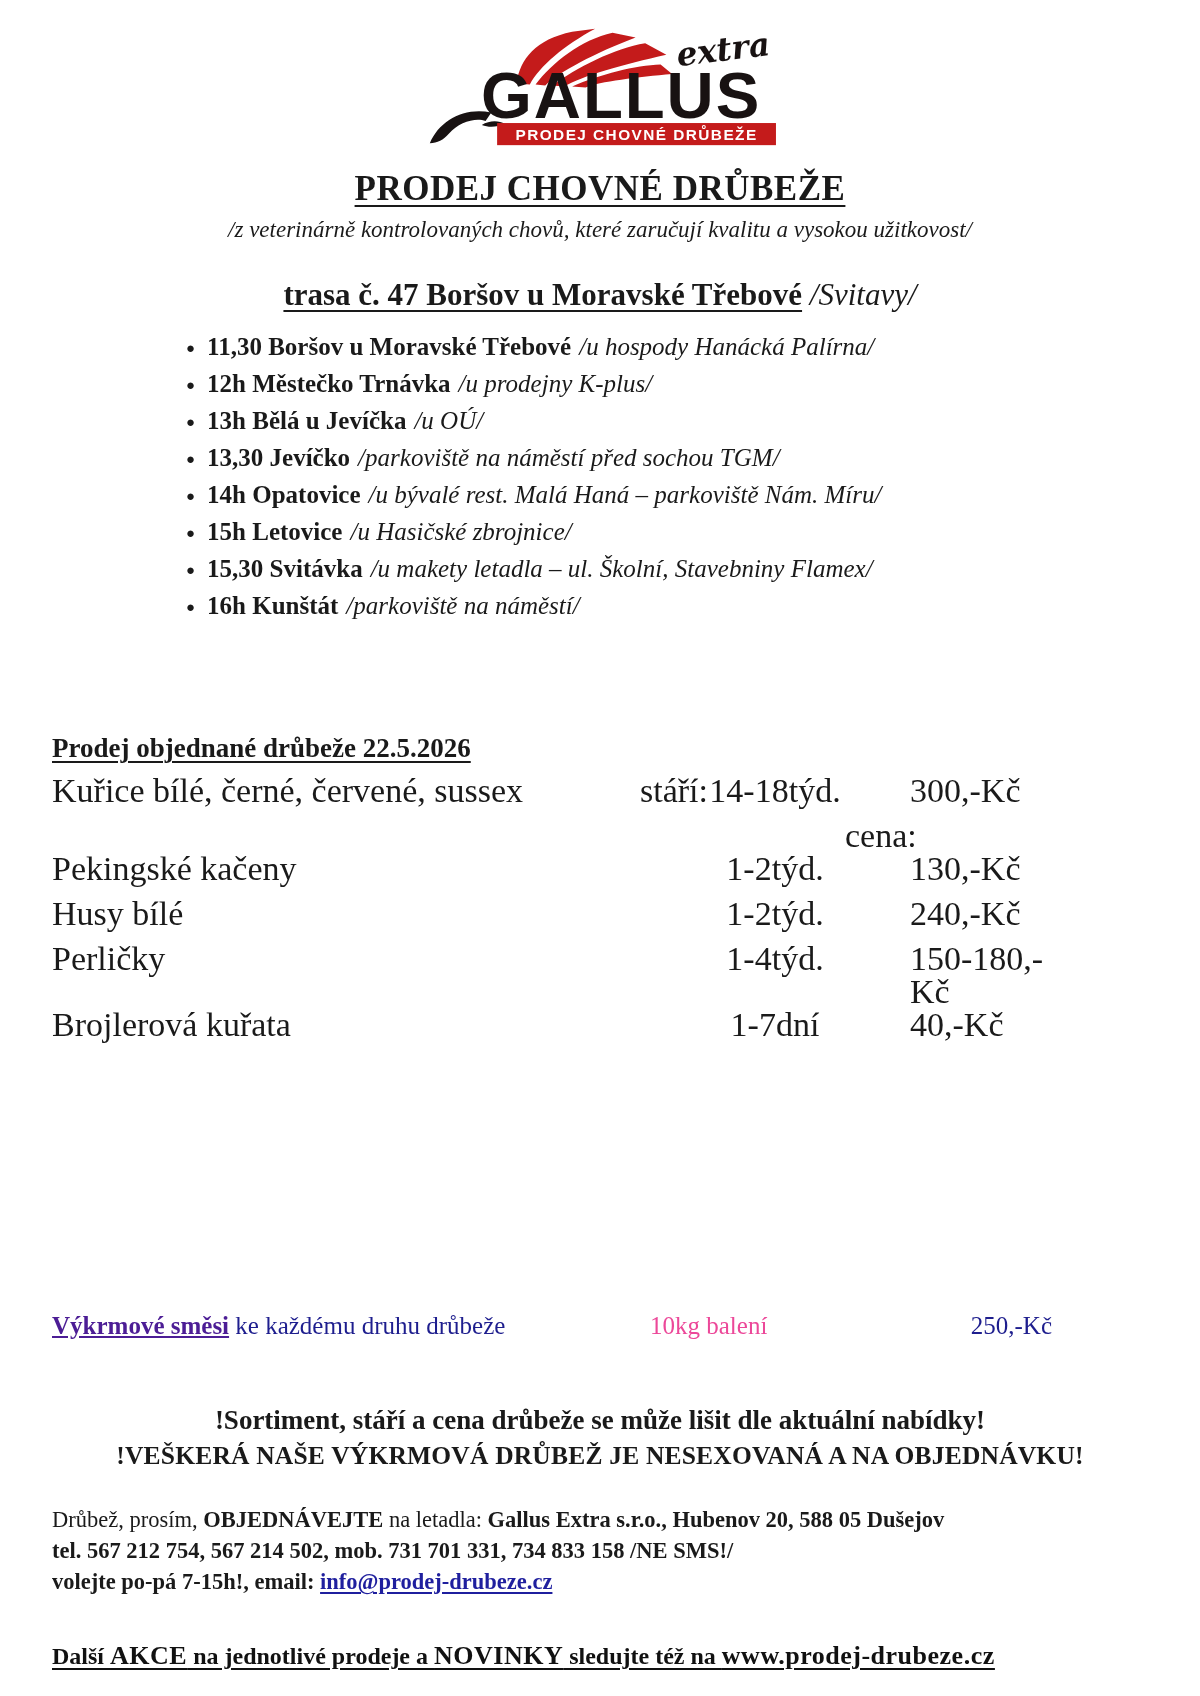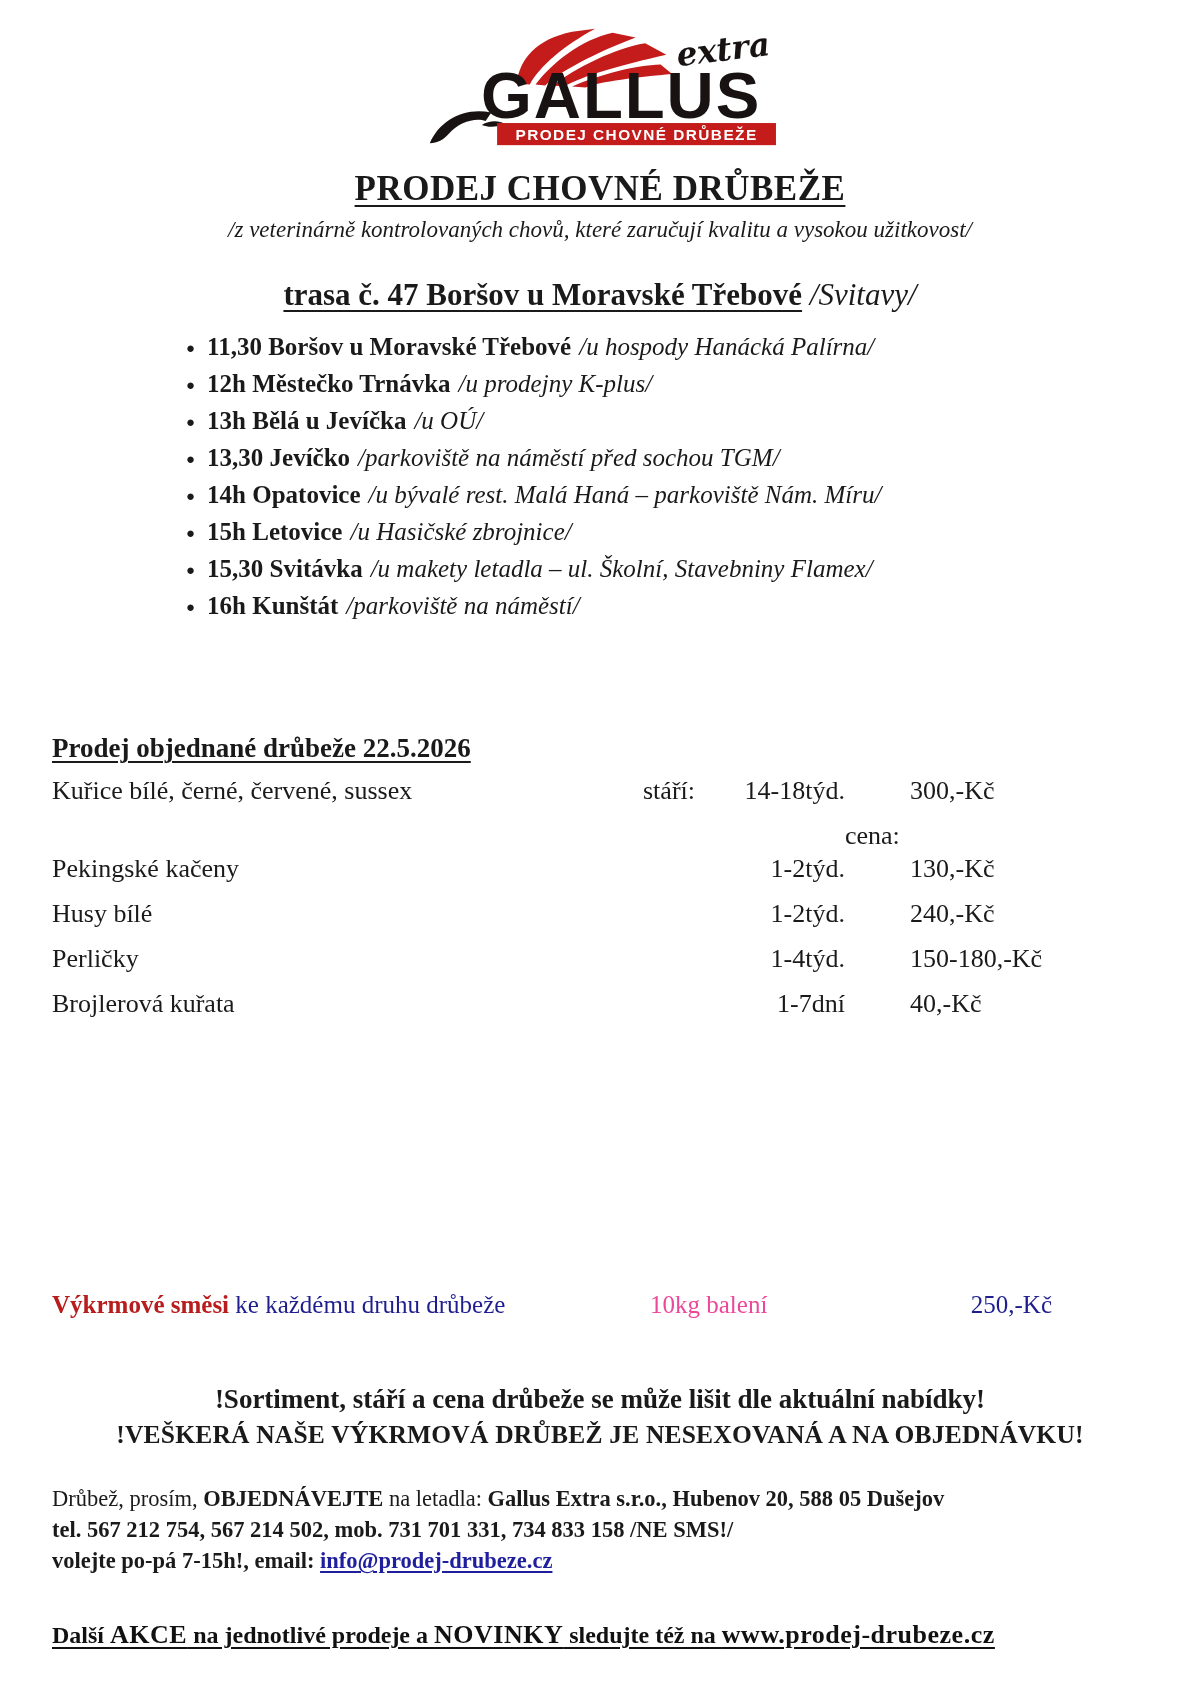--- a/index.html
+++ b/index.html
@@ -44,26 +44,26 @@
   
   .price-heading {
     margin:108px 0 0 52px;
     font-size:27px; font-weight:bold;
     text-decoration:underline; text-underline-offset:4px; text-decoration-thickness:2px;
   }
   .price-table { margin:10px 0 0 52px; width:1000px; }
   .price-row {
     display:grid;
     grid-template-columns:588px 65px 140px 65px 1fr;
-    font-size:26px; line-height:33px;
+    font-size:34px; line-height:33px;
   }
   .price-row .c-item i { font-style:italic; }
   .price-row .c-item i:empty { display:none; }
   .price-row .c-agelabel { text-align:right; padding-right:10px; }
-  .price-row .c-age { text-align:right;font-family:Liberation Serif, serif; }
+  .price-row .c-age { text-align:center;font-family:Liberation Serif, serif; }
   .price-row .c-pricelabel { text-align:left;margin-top:45px; }
   .price-row .c-price { text-align:left; }
 
   
   .feed-line {
     margin:256px 0 0 52px; width:1000px;
     display:grid; grid-template-columns:598px 260px 1fr;
     font-size:25px; line-height:33px;
   }
   .feed-line .f-left b { font-weight:bold; }
@@ -200,21 +200,21 @@
       <div class="price-row">
         <span class="c-item"><span>Brojlerová kuřata</span></span>
         <span class="c-agelabel"></span>
         <span class="c-age">1-7dní</span>
         <span class="c-pricelabel"></span>
         <span class="c-price">40,-Kč</span>
       </div>
     </div>
 
   <div class="feed-line">
-    <span class="f-left"><b id="feedBold" style="color: #b91c1c;">Výkrmové směsi</b><span id="feedRest" style="color: rgb(30, 30, 142);"> ke každému druhu drůbeže</span></span>
+    <span class="f-left"><b id="feedBold" style="color: #4c1d95; text-decoration: underline;">Výkrmové směsi</b><span id="feedRest" style="color: rgb(30, 30, 142);"> ke každému druhu drůbeže</span></span>
     <span class="f-pkg" id="feedPkg" style="color: #ec4899;">10kg balení</span>
     <span class="f-price" id="feedPrice" style="color: rgb(30, 30, 142);">250,-Kč</span>
   </div>
 
   <div class="notices">
     <div class="notice1">!Sortiment, stáří a cena drůbeže se může lišit dle aktuální nabídky!</div>
     <div class="notice2">!VEŠKERÁ NAŠE VÝKRMOVÁ DRŮBEŽ JE NESEXOVANÁ A NA OBJEDNÁVKU!</div>
   </div>
 
   <div class="contact">

